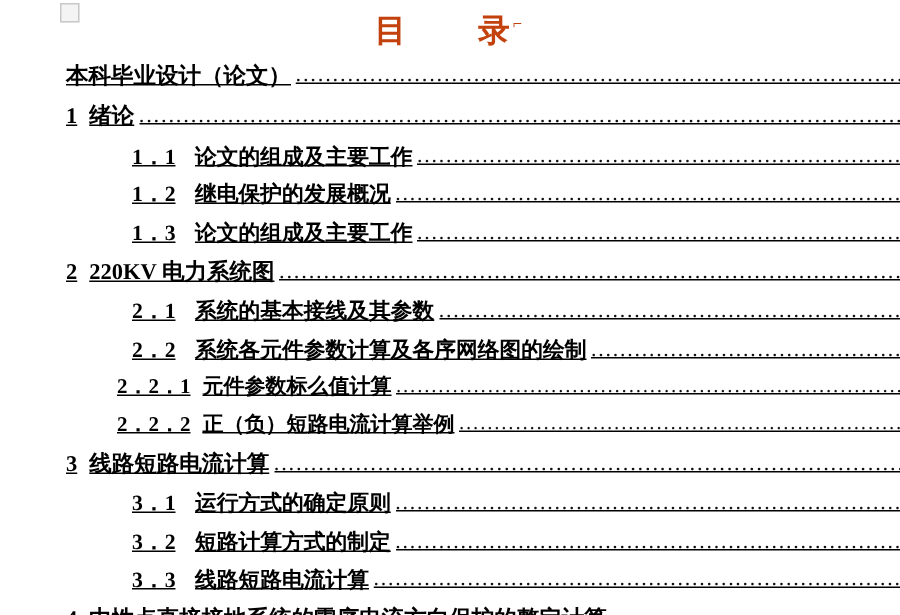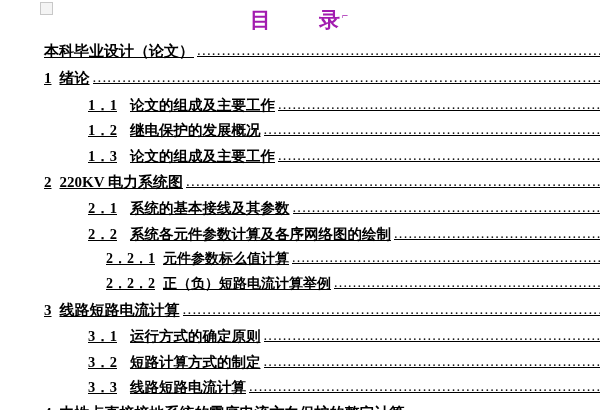--- a/index.html
+++ b/index.html
@@ -34,21 +34,21 @@
   .title-row {
     position: absolute;
     left: 0;
     top: 6px;
     width: 600px;
     text-align: center;
     font-family: "Liberation Serif", serif;
     font-weight: bold;
     font-size: 21px;
     letter-spacing: 2px;
-    color: #a21caf;
+    color: #c2410c;
   }
   .title-row .sp {
     display: inline-block;
     width: 46px;
   }
   .title-row .tail {
     font-size: 11px;
     vertical-align: super;
     font-weight: normal;
   }
@@ -82,21 +82,21 @@
     font-weight: normal;
     letter-spacing: 1.2px;
     color: #111;
     margin-left: 3px;
     position: relative;
     top: -1px;
   }
   
   .lvl0 { font-size: 15px; padding: 6px 0 6px 44px; }
   .lvl1 { font-size: 14.5px; padding: 5.5px 0 5.5px 44px; }
-  .lvl2 { font-size: 14px; padding: 5.5px 0 5.5px 78px; margin-left: 28px; }
+  .lvl2 { font-size: 14px; padding: 5.5px 0 5.5px 78px; }
 
   .lvl0 .num { min-width: 0; }
   .lvl1 .num { min-width: 34px; margin-left: 44px; }
   .lvl2 .num { min-width: 40px; }
 </style>
 </head>
 <body>
 
 <div class="page">
 

